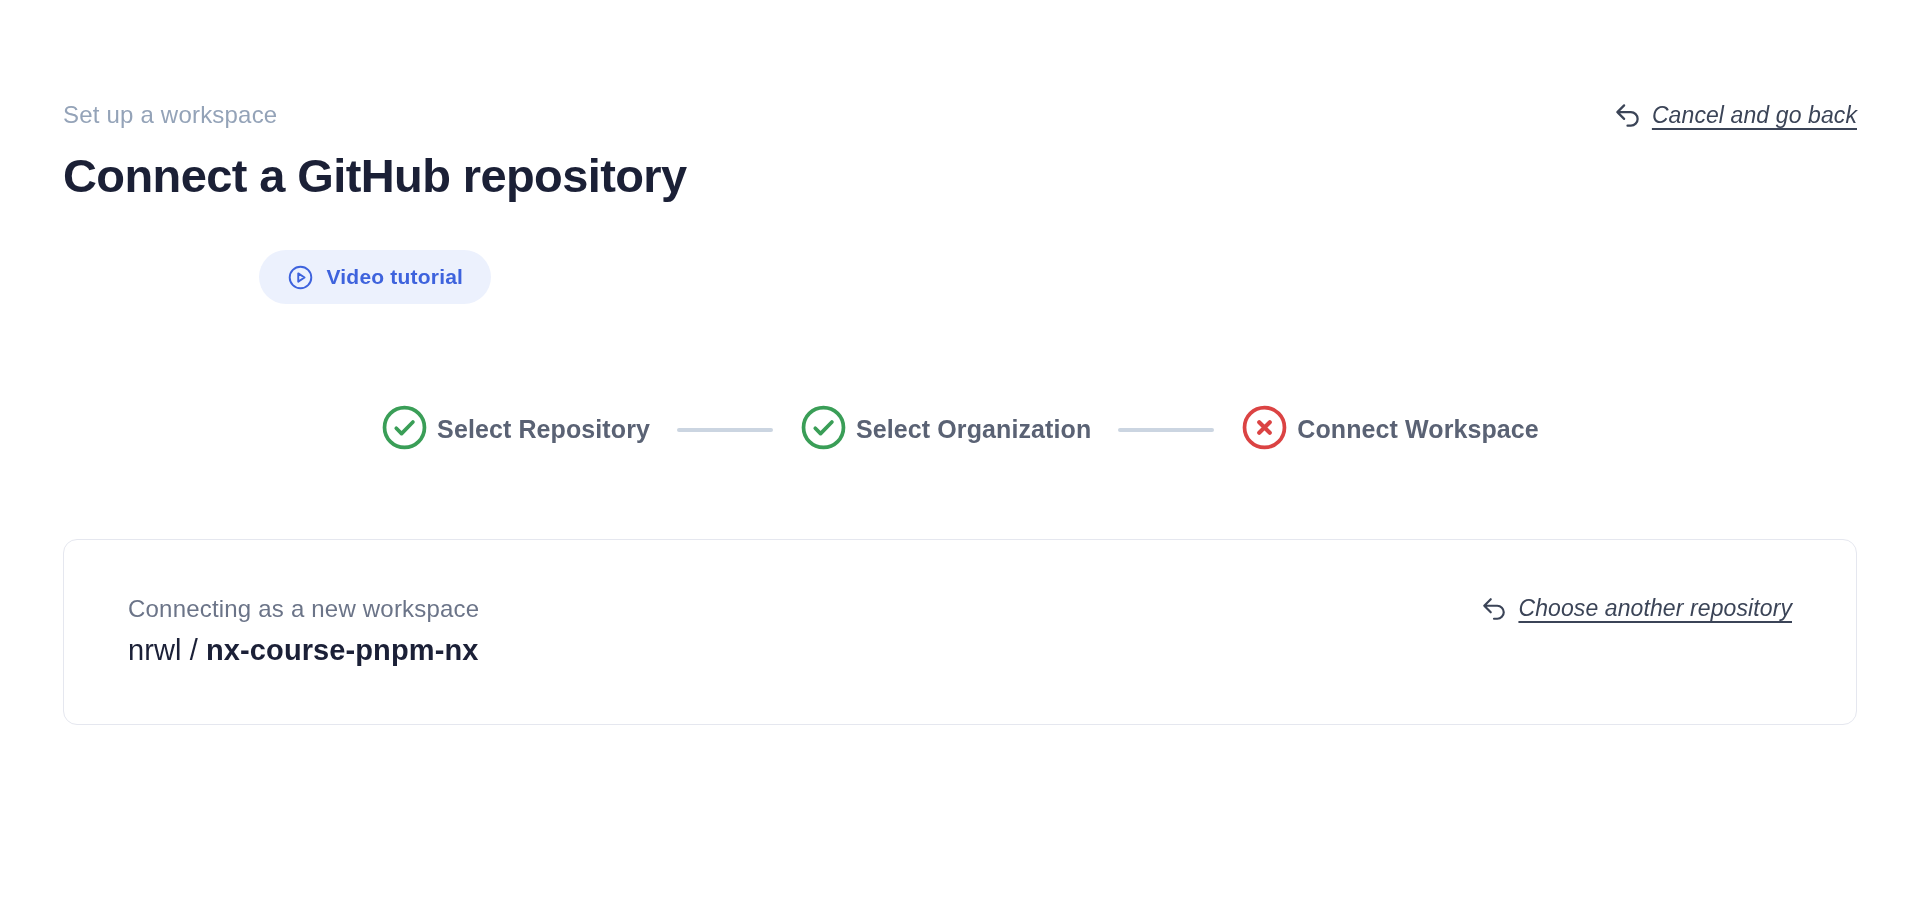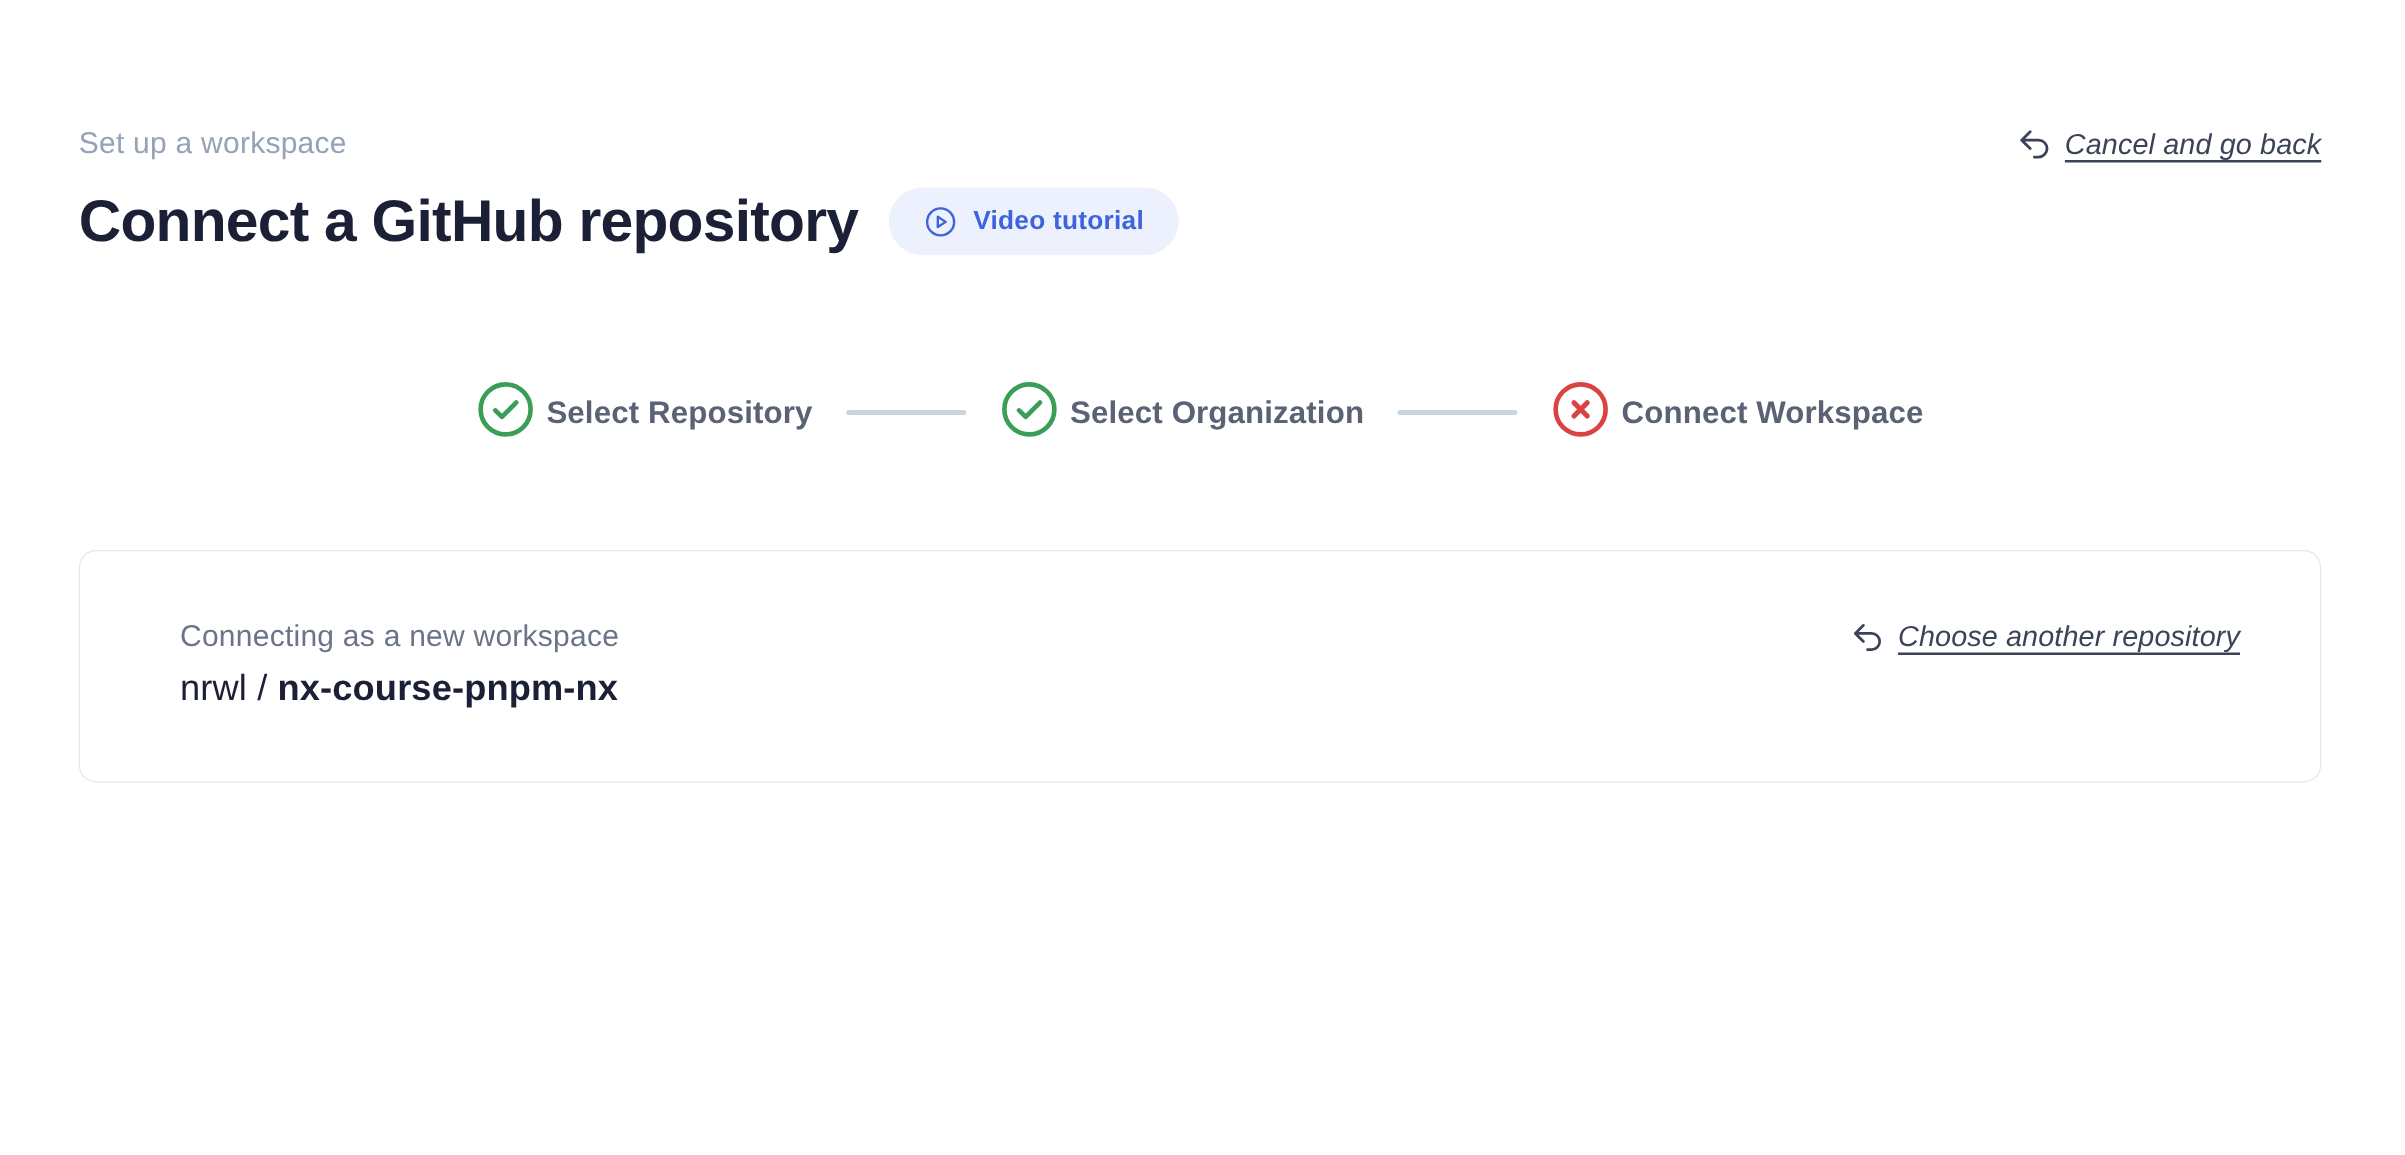--- a/index.html
+++ b/index.html
@@ -24,21 +24,21 @@
     -webkit-font-smoothing:antialiased;
   }
   .page{padding:100px 67px 0 63px;}
 
   
   .header{display:flex;justify-content:space-between;align-items:flex-start;}
   .breadcrumb{
     font-size:24px;line-height:30px;color:var(--muted-gray);
     margin-bottom:20px;letter-spacing:.2px;
   }
-  .title-row{display:flex;align-items:center;gap:24px;}
+  .title-row{display:flex;align-items:center;gap:48px;flex-direction:column;}
   .page-title{
     font-size:47px;line-height:52px;font-weight:800;
     color:var(--title-color);letter-spacing:-.6px;
   }
   .video-pill{
     display:inline-flex;align-items:center;gap:13px;
     height:54px;padding:0 28px;border:none;border-radius:27px;
     background:var(--pill-bg);color:var(--accent-blue);
     font-family:Liberation Sans, sans-serif;font-size:21px;font-weight:bold;cursor:pointer;
     letter-spacing:.2px;
@@ -69,21 +69,21 @@
     letter-spacing:.1px;white-space:nowrap;
   }
   .connector{
     width:96px;height:4px;border-radius:2px;
     background:var(--connector-color);margin:0 27px;flex:none;
   }
 
   
   .card{
     border:1.5px solid var(--card-border);border-radius:14px;background:#fff;
-    padding:54px 64px 56px 80px;
+    padding:54px 64px 56px 64px;
     display:flex;justify-content:space-between;align-items:flex-start;
   }
   .card-repo{margin-top:84px;}
   .card-org{margin-top:66px;}
   .card-label{
     font-size:24px;line-height:30px;color:var(--card-label-gray);
     letter-spacing:.2px;
   }
   .card-value{
     margin-top:8px;font-size:29px;line-height:36px;color:var(--value-color);

